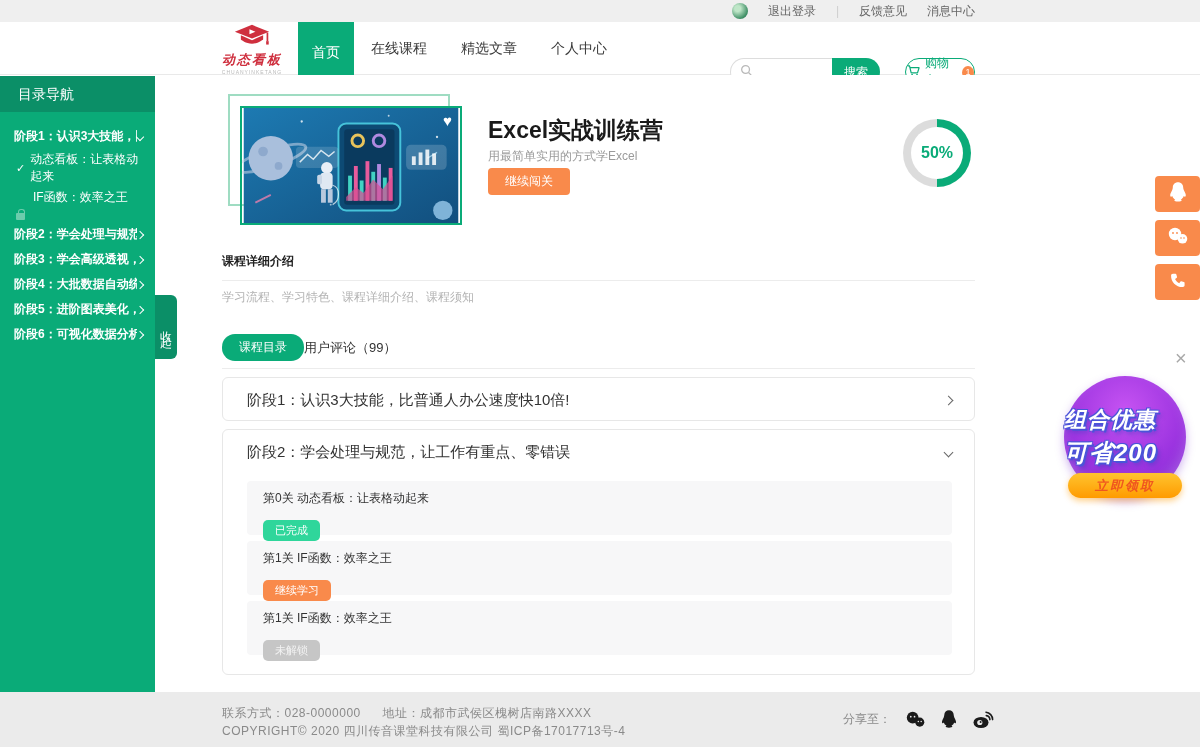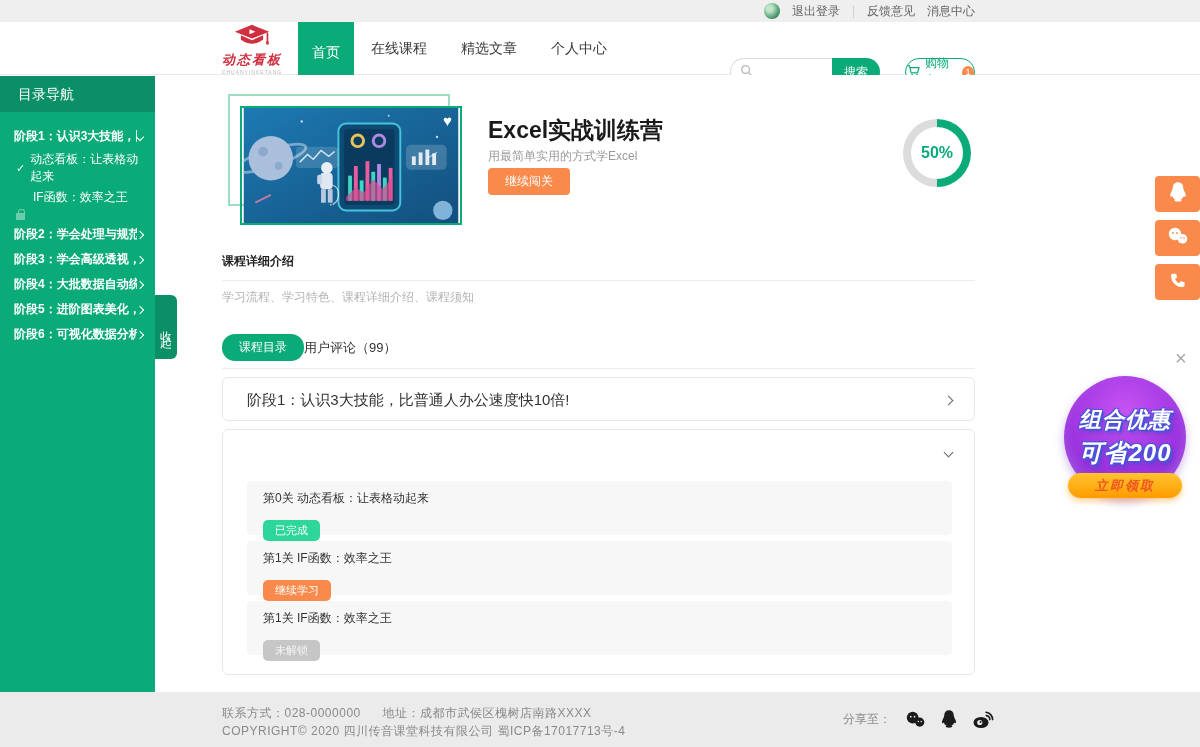--- a/index.html
+++ b/index.html
@@ -1,21 +1,21 @@
 <!DOCTYPE html>
 <html style="--primary: #0aab78; --primary-dark: #0b8f67; --orange: #f98a4b; --badge-done: #2fd69b; --badge-locked: #c6c6c6; --logo-red: #cf2f3e;"><head>
 <meta charset="utf-8">
 <style>
   * { margin:0; padding:0; box-sizing:border-box; }
   html,body { width:1200px; height:747px; font-family:"Liberation Sans","DejaVu Sans",sans-serif; background:#fff; }
   .page { position:relative; width:1200px; height:747px; overflow:hidden; background:#fff; }
 
   
   .topbar { position:absolute; top:0; left:0; width:1200px; height:22px; background:#efefef;
-            display:flex; justify-content:flex-end; align-items:center; padding-right:225px; gap:12px;
+            display:flex; justify-content:flex-end; align-items:center; padding-right:225px; gap:20px;
             font-size:12px; color:#666; }
   .topbar .avatar { width:16px; height:16px; border-radius:50%;
             background:radial-gradient(circle at 35% 35%, #bfe6c8 20%, #3f8f66 70%, #2c6e4e); display:inline-block; }
   .topbar .sep { color:#cfcfcf; }
   .topbar-link { cursor:pointer; }
 
   
   .header { position:absolute; top:22px; left:0; width:1200px; height:53px; background:#fff; border-bottom:1px solid #e9e9e9; }
   .logo { position:absolute; left:210px; top:2px; width:84px; text-align:center; }
   .logo-title { font-size:13px; font-weight:bold; font-style:italic; color:var(--logo-red,#cf2f3e); letter-spacing:2px; margin-top:-1px; }
@@ -87,21 +87,21 @@
   .badge-continue { background:var(--orange,#f98a4b); }
   .badge-locked { background:var(--badge-locked,#c6c6c6); color:#f3f3f3; }
 
   
   .rail-btn { position:absolute; left:1155px; width:45px; height:36px; background:var(--orange,#f98a4b);
        border-radius:4px; display:flex; align-items:center; justify-content:center; color:#fff; cursor:pointer; }
   .promo-close { position:absolute; left:1175px; top:348px; font-size:20px; color:#a8a8a8; cursor:pointer; line-height:1; }
   .promo-circle { position:absolute; left:1064px; top:376px; width:122px; height:122px; border-radius:50%;
        background:radial-gradient(circle at 50% 28%, #c653f2 0%, #9c34e0 55%, #7c2ed2 100%);
        box-shadow:0 4px 10px rgba(124,46,210,.35), inset 0 -6px 12px rgba(255,255,255,.18);
-       display:flex; flex-direction:column; align-items:center; justify-content:center; cursor:pointer; }
+       display:flex; flex-direction:column; align-items:flex-start; justify-content:center; cursor:pointer; }
   .promo-line { color:#fff; font-weight:bold; font-style:italic; letter-spacing:1px;
        text-shadow:-1px -1px 0 #4a54d8, 1px -1px 0 #4a54d8, -1px 1px 0 #4a54d8, 2px 2px 0 #4a54d8, 3px 4px 4px rgba(57,63,185,.55); }
   .promo-line1 { font-size:22px; }
   .promo-line2 { font-size:24px; margin-top:2px; }
   .promo-btn { position:absolute; left:1068px; top:473px; width:114px; height:25px; line-height:25px; text-align:center;
        background:linear-gradient(#ffc42f,#ff9b00); border-radius:13px; color:#f0561f; font-size:13px;
        font-weight:bold; font-style:italic; letter-spacing:2px; box-shadow:0 3px 6px rgba(255,155,0,.45); cursor:pointer; }
 
   
   .footer { position:absolute; top:692px; left:0; width:1200px; height:55px; background:#ebebeb; font-size:12px; color:#8a8a8a; }
@@ -282,20 +282,21 @@
 
     <div class="acc acc1">
       <div class="acc-head">
         <span>阶段1：认识3大技能，比普通人办公速度快10倍!</span>
         <span class="chev right"></span>
       </div>
     </div>
 
     <div class="acc acc2">
       <div class="acc-head">
+        <span>阶段2：学会处理与规范，让工作有重点、零错误</span>
         <span class="chev down"></span>
       </div>
       <div class="lesson-card" style="top:51px">
         <div class="lesson-title">第0关 动态看板：让表格动起来</div>
         <span class="lesson-badge badge-done">已完成</span>
       </div>
       <div class="lesson-card" style="top:111px">
         <div class="lesson-title">第1关 IF函数：效率之王</div>
         <span class="lesson-badge badge-continue">继续学习</span>
       </div>

